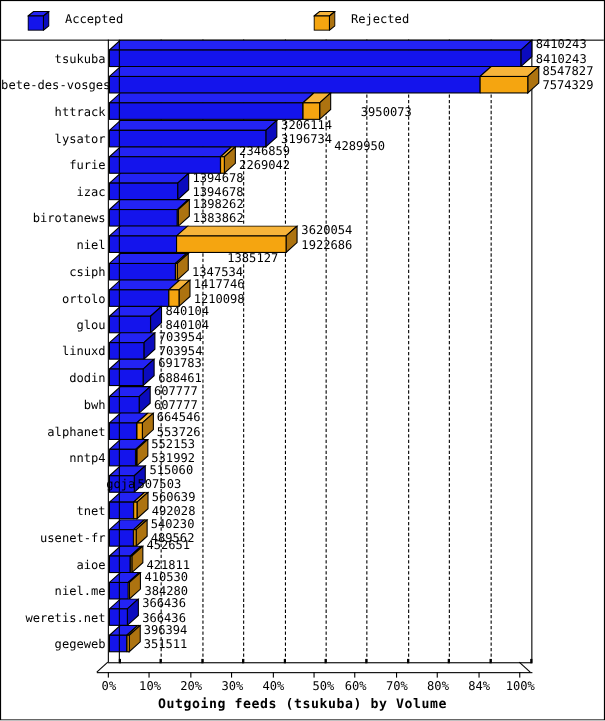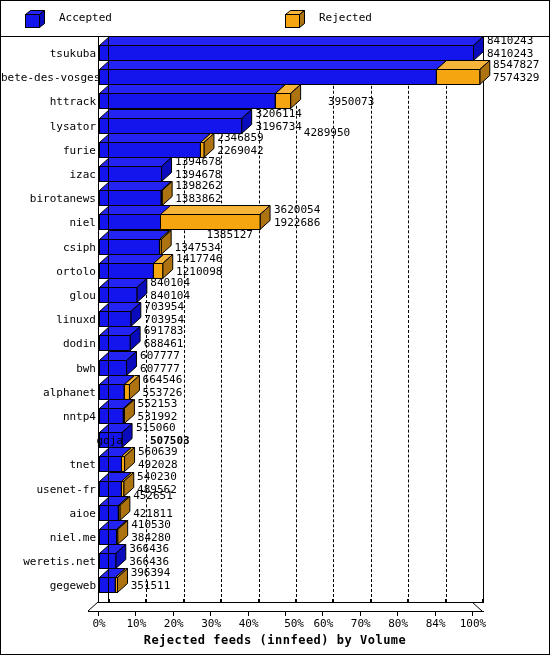--- a/index.html
+++ b/index.html
@@ -310,21 +310,21 @@
         </div>
         <div class="row">
           <div class="bar3d" style="left: 98px; top: 386.2px; width: 34.5684px; height: 26px;">
             <svg width="34.56844683322467" height="26" viewBox="0 0 34.56844683322467 26" style="display:block">
          <polygon points="0.5,9.5 23.06844683322467,9.5 33.06844683322467,0.5 10.5,0.5" fill="#2323f4" stroke="#000" stroke-width="1"></polygon>
          <polygon points="23.06844683322467,9.5 33.06844683322467,0.5 33.06844683322467,15.5 23.06844683322467,24.5" fill="#0b0bbe" stroke="#000" stroke-width="1"></polygon>
          <rect x="0.5" y="9.5" width="22.56844683322467" height="15" fill="#1414ec" stroke="#000" stroke-width="1"></rect>
        </svg>
           </div>
           <div class="valtop" style="left: 134.905px; top: 385.2px;">515060</div>
-          <div class="valbot" style="left: 149px; top: 398.2px; font-weight: bold;">507503</div>
+          <div class="valbot" style="left: 124px; top: 398.2px;">507503</div>
         </div>
         <div class="row">
           <div class="bar3d" style="left: 98px; top: 410.4px; width: 33.8803px; height: 26px;">
             <svg width="33.880280034714815" height="26" viewBox="0 0 33.880280034714815 26" style="display:block">
          <polygon points="0.5,9.5 22.380280034714815,9.5 32.380280034714815,0.5 10.5,0.5" fill="#2323f4" stroke="#000" stroke-width="1"></polygon>
 
          <rect x="0.5" y="9.5" width="21.880280034714815" height="15" fill="#1414ec" stroke="#000" stroke-width="1"></rect>
        </svg>
           </div>
           <div class="bar3d" style="left: 119.88px; top: 410.4px; width: 15.0511px; height: 26px;">
@@ -483,17 +483,17 @@
         <div class="xtick" style="left: 341.8px; top: 579.6px; width: 36px; text-align: center;">70%</div>
         <div style="position: absolute; left: 406.2px; top: 561.6px; width: 2px; height: 4px; background: rgb(0, 0, 0);"></div>
         <div style="position: absolute; left: 396.2px; top: 573.6px; width: 1px; height: 5px; background: rgb(0, 0, 0);"></div>
         <div class="xtick" style="left: 379.2px; top: 579.6px; width: 36px; text-align: center;">80%</div>
         <div style="position: absolute; left: 443.6px; top: 561.6px; width: 2px; height: 4px; background: rgb(0, 0, 0);"></div>
         <div style="position: absolute; left: 433.6px; top: 573.6px; width: 1px; height: 5px; background: rgb(0, 0, 0);"></div>
         <div class="xtick" style="left: 416.6px; top: 579.6px; width: 36px; text-align: center;">84%</div>
         <div style="position: absolute; left: 481px; top: 561.6px; width: 2px; height: 4px; background: rgb(0, 0, 0);"></div>
         <div style="position: absolute; left: 471px; top: 573.6px; width: 1px; height: 5px; background: rgb(0, 0, 0);"></div>
         <div class="xtick" style="left: 454px; top: 579.6px; width: 36px; text-align: center;">100%</div>
-        <div class="xtitle" style="left: 0px; width: 548px; text-align: center; top: 595.6px;">Rejected feeds (innfeed) by Volume</div>
+        <div class="xtitle" style="left: 0px; width: 548px; text-align: center; top: 595.6px;">Outgoing feeds (tsukuba) by Volume</div>
       </div>
   </div>
 
 </div>
 
 </body></html>

